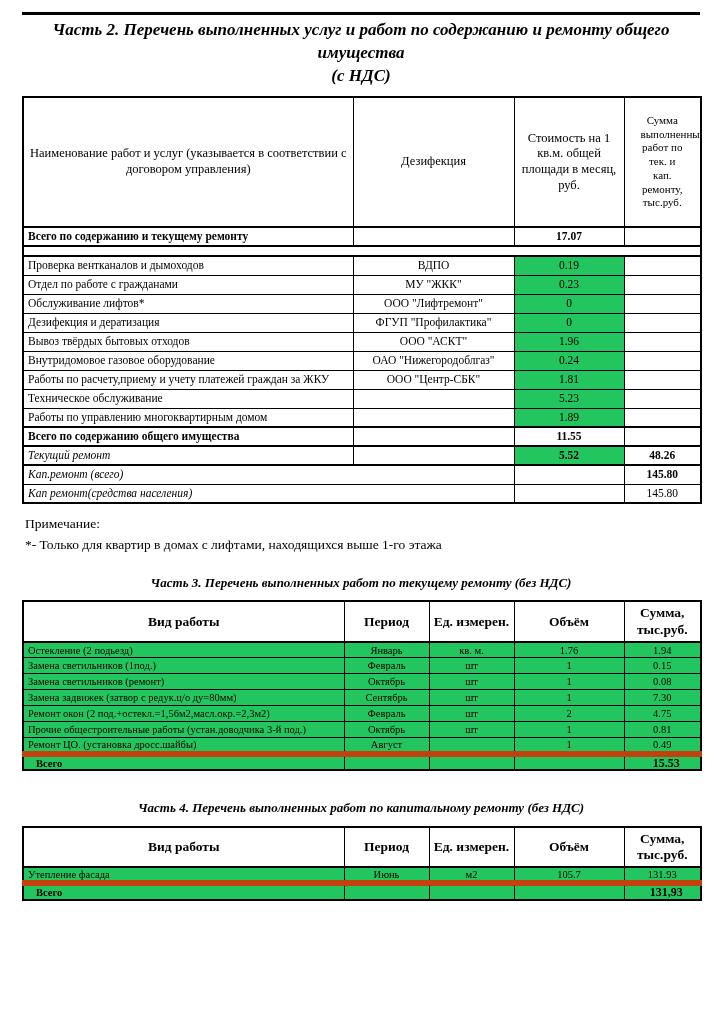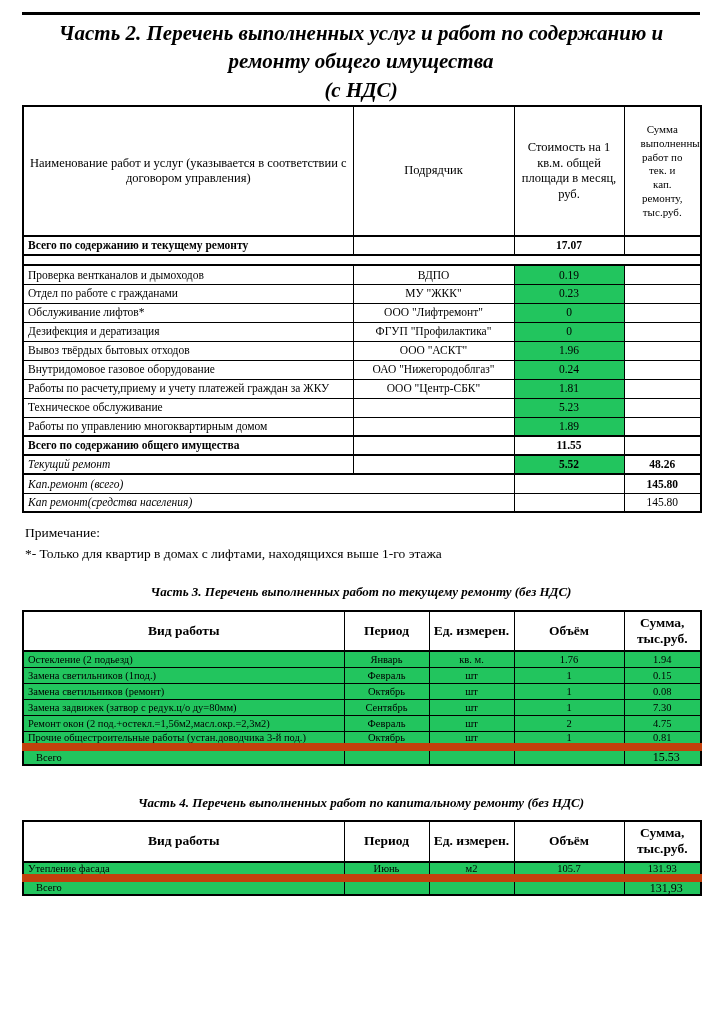--- a/index.html
+++ b/index.html
@@ -9,21 +9,21 @@
     background: #ffffff;
     color: #000;
     font-family: "Liberation Serif", "DejaVu Serif", serif;
   }
   .page { position: relative; width: 724px; height: 1024px; overflow: hidden; }
   .content { padding: 12px 24px 0 22px; }
 
   .rule { border-top: 3px solid #000; width: 678px; margin: 0 0 2px 0; }
 
   .title { text-align: center; font-weight: bold; font-style: italic; line-height: 1.35; }
-  .t-main { font-size: 21px; margin: 4px 0 1px 0; width: 678px; }
+  .t-main { font-size: 17px; margin: 4px 0 8px 0; width: 678px; }
   .t-sub  { font-size: 13px; margin: 18px 0 9px 0; width: 678px; }
 
   table { border-collapse: collapse; table-layout: fixed; width: 678px; border: 2px solid #000; }
   td, th { border: 1px solid #000; padding: 0 4px; overflow: hidden; vertical-align: middle; }
 
   
   .t2 th { font-weight: normal; font-size: 12.5px; text-align: center; padding: 4px 3px; border-bottom: 2px solid #000; line-height: 1.25; }
   .t2 .h-small { font-size: 11px; padding: 16px; }
   .t2 td { font-size: 11.5px; height: 19px; line-height: 1.1; }
   .t2 tr.spacer td { height: 10px; border-bottom: 2px solid #000; }
@@ -35,21 +35,21 @@
   .c { text-align: center; }
   .r { text-align: left; }
   .b { font-weight: bold; }
   .bi { font-weight: normal; font-style: italic; }
   .it { font-style: italic; }
   .yellow { background: #22c55e; }
 
   
   .t34 th { font-weight: bold; font-size: 13.5px; text-align: center; padding: 3px 2px; border-bottom: 2px solid #000; line-height: 1.2; }
   .t34 td { font-size: 10.5px; height: 16px; line-height: 1.05; }
-  .t34 tr.total td { border-top: 8px solid #c2410c; font-weight: normal; padding-left: 12px; }
+  .t34 tr.total td { border-top: 6px solid #c2410c; font-weight: bold; padding-left: 12px; }
   .t34 tr.total td.sum { font-size: 12px; }
 
   .note { margin: 10px 0 0 3px; font-size: 13.5px; line-height: 1.55; width: 678px; }
 </style>
 </head>
 <body>
 
 <div class="page">
 <div class="content">
 
@@ -63,21 +63,21 @@
   <table class="t2">
     <colgroup>
           <col style="width:330px">
           <col style="width:161px">
           <col style="width:110px">
           <col style="width:77px">
         </colgroup>
     <thead>
       <tr>
         <th>Наименование работ и услуг (указывается в соответствии с договором управления)</th>
-        <th>Подрядчик</th>
+        <th>Дезифекция</th>
         <th>Стоимость на 1 кв.м. общей площади в месяц, руб.</th>
         <th class="h-small">Сумма выполненных работ по тек. и кап. ремонту, тыс.руб.</th>
       </tr>
     </thead>
     <tbody>
       <tr class="total">
         <td class="b">Всего по содержанию и текущему ремонту</td>
         <td></td>
         <td class="c b">17.07</td>
         <td></td>
@@ -226,20 +226,27 @@
         <td class="c yellow">2</td>
         <td class="c yellow">4.75</td>
       </tr>
       <tr>
         <td class="yellow">Прочие общестроительные работы (устан.доводчика 3-й под.)</td>
         <td class="c yellow">Октябрь</td>
         <td class="c yellow">шт</td>
         <td class="c yellow">1</td>
         <td class="c yellow">0.81</td>
       </tr>
+      <tr>
+        <td class="yellow">Ремонт ЦО. (установка дросс.шайбы)</td>
+        <td class="c yellow">Август</td>
+        <td class="c yellow"></td>
+        <td class="c yellow">1</td>
+        <td class="c yellow">0.49</td>
+      </tr>
       <tr class="total">
         <td class="r yellow">Всего</td>
         <td class="yellow"></td>
         <td class="yellow"></td>
         <td class="yellow"></td>
         <td class="c yellow sum">15.53</td>
       </tr>
     </tbody>
   </table>
 

